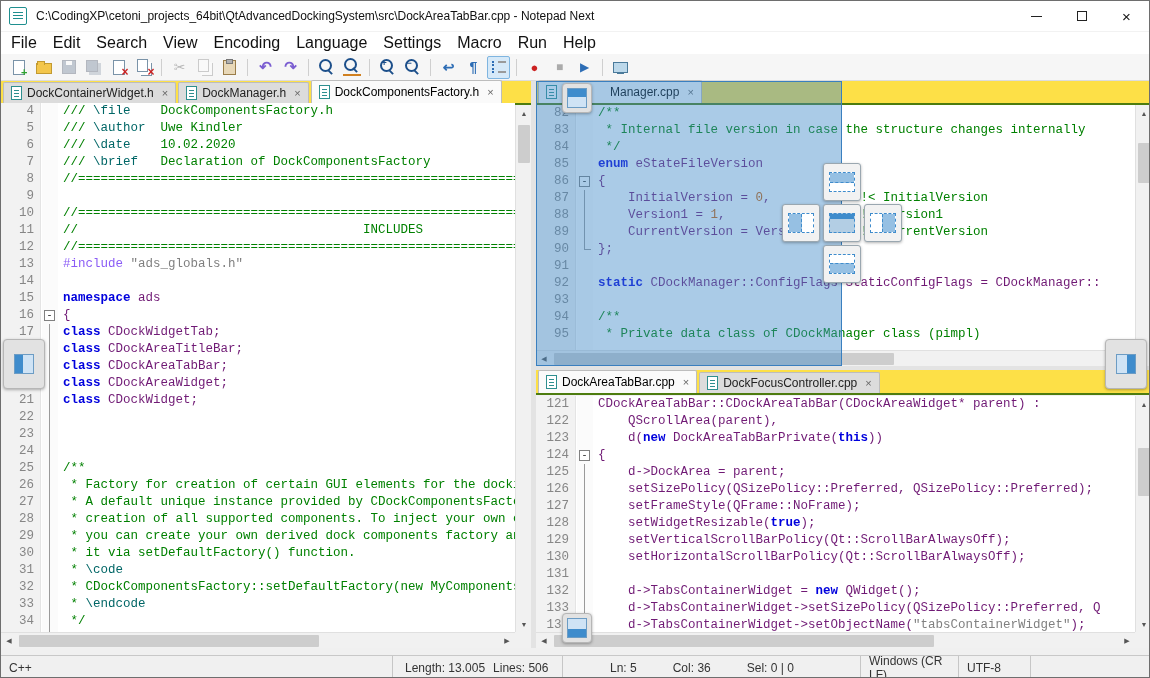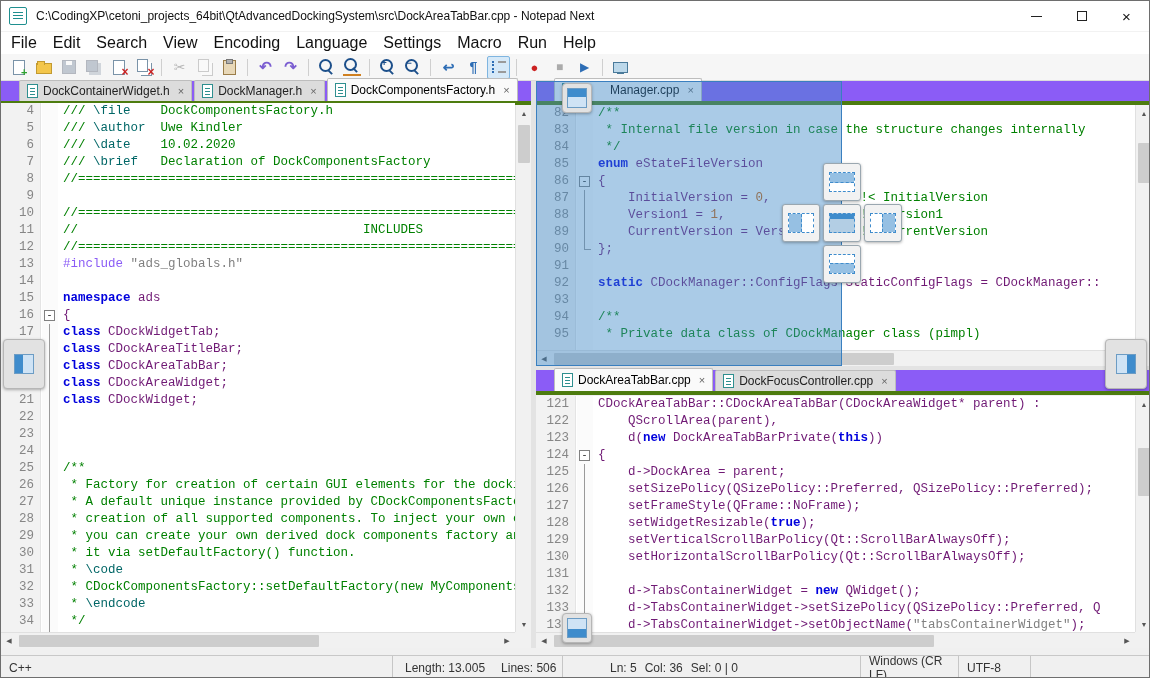--- a/index.html
+++ b/index.html
@@ -53,27 +53,27 @@
   .ic-pilcrow::before{content:"¶";color:#2d6db5;font-weight:bold;font-size:14px}
   .ic-indent::before{content:"";width:1px;height:12px;border-left:2px dotted #2d6db5;margin-right:3px}
   .ic-indent::after{content:"";width:8px;height:8px;border-top:2px solid #9a9a9a;border-bottom:2px solid #9a9a9a}
   .ic-record::before{content:"●";color:#cc2222;font-size:13px}
   .ic-stop::before{content:"■";color:#333;font-size:12px}
   .ic-play::before{content:"▶";color:#2d6db5;font-size:12px}
   .ic-monitor::before{content:"";width:13px;height:9px;background:#bcd8ea;border:1px solid #4a7a9a}
   .ic-monitor::after{content:"";position:absolute;bottom:2px;width:7px;height:2px;background:#4a7a9a}
 
   
-  .tabbar{position:absolute;background:#8b5cf6;border-bottom:4px solid #4d7c0f;display:flex;align-items:flex-end;padding-left:18px;gap:2px}
+  .tabbar{position:absolute;background:#fde047;border-bottom:2px solid #4d7c0f;display:flex;align-items:flex-end;padding-left:2px;gap:2px}
   .tab{display:flex;align-items:center;gap:5px;padding:0 7px;height:21px;background:#dcdcdc;border:1px solid #bdbdbd;border-bottom:none;font-size:12px;color:#222;border-radius:2px 2px 0 0;white-space:nowrap}
   .tab.active{background:#fafafa;height:23px;color:#000}
   .tclose{font-size:11px;color:#666;margin-left:3px}
   .ficon{width:11px;height:14px;background:#fff;border:1px solid #2e8f8f;position:relative;flex:none}
   .ficon::after{content:"";position:absolute;left:2px;right:2px;top:3px;height:8px;background:repeating-linear-gradient(#2e8f8f 0 1px,transparent 1px 3px)}
-  #tabs-top-right .tab .tlabel{margin-left:32px}
+  #tabs-top-right .tab .tlabel{margin-left:48px}
 
   
   .editor{position:absolute;background:#fff;overflow:hidden;font-family:"Liberation Mono","DejaVu Sans Mono",monospace;font-size:12.5px;line-height:17px}
   .gutter-bg{position:absolute;left:0;top:0;bottom:0;width:40px;background:#f2f2f2;border-right:1px solid #e4e4e4}
   .fold-bg{position:absolute;left:41px;top:0;bottom:0;width:16px;background:#fbfbfb}
   .cl{position:relative;display:flex;height:17px}
   .ln{width:40px;padding-right:7px;text-align:right;color:#868686;flex:none}
   .fm{width:17px;position:relative;flex:none}
   .fbox{position:absolute;left:3px;top:3px;width:11px;height:11px;border:1px solid #808080;background:#fff;color:#333;font-size:10px;line-height:9px;text-align:center}
   .fline{position:absolute;left:8px;top:0;bottom:0;width:1px;background:#9a9a9a}
@@ -115,22 +115,22 @@
   .ei{width:20px;height:20px;border:1px solid #6c9cc4;background:#cfe3f5;position:relative}
   .edge-top .ei::before{content:"";position:absolute;top:0;left:0;right:0;height:8px;background:#3f8ccc}
   .edge-bottom .ei::before{content:"";position:absolute;bottom:0;left:0;right:0;height:8px;background:#3f8ccc}
   .edge-left .ei::before{content:"";position:absolute;left:0;top:0;bottom:0;width:8px;background:#3f8ccc}
   .edge-right .ei::before{content:"";position:absolute;right:0;top:0;bottom:0;width:8px;background:#3f8ccc}
 
   
   .statusbar{position:absolute;left:0;top:654px;width:100%;height:24px;background:#f0f0f0;border-top:1px solid #c8c8c8;display:flex;font-size:12px;color:#333;align-items:center}
   .sb-sec{height:100%;display:flex;align-items:center;border-right:1px solid #c6c6c6}
   .sb-language{width:392px;padding-left:8px}
-  .sb-document-stats{width:170px;padding-left:12px;gap:16px}
-  .sb-cursor-position{width:298px;padding-left:47px;gap:8px}
+  .sb-document-stats{width:170px;padding-left:12px;gap:8px}
+  .sb-cursor-position{width:298px;padding-left:47px;gap:36px}
   .sb-eol-format{width:98px;padding-left:8px}
   .sb-encoding{width:72px;padding-left:8px}
   .sb-filler{flex:1;border-right:none}
 </style>
 </head>
 <body>
 
 <div class="window">
 
   <div class="titlebar">

